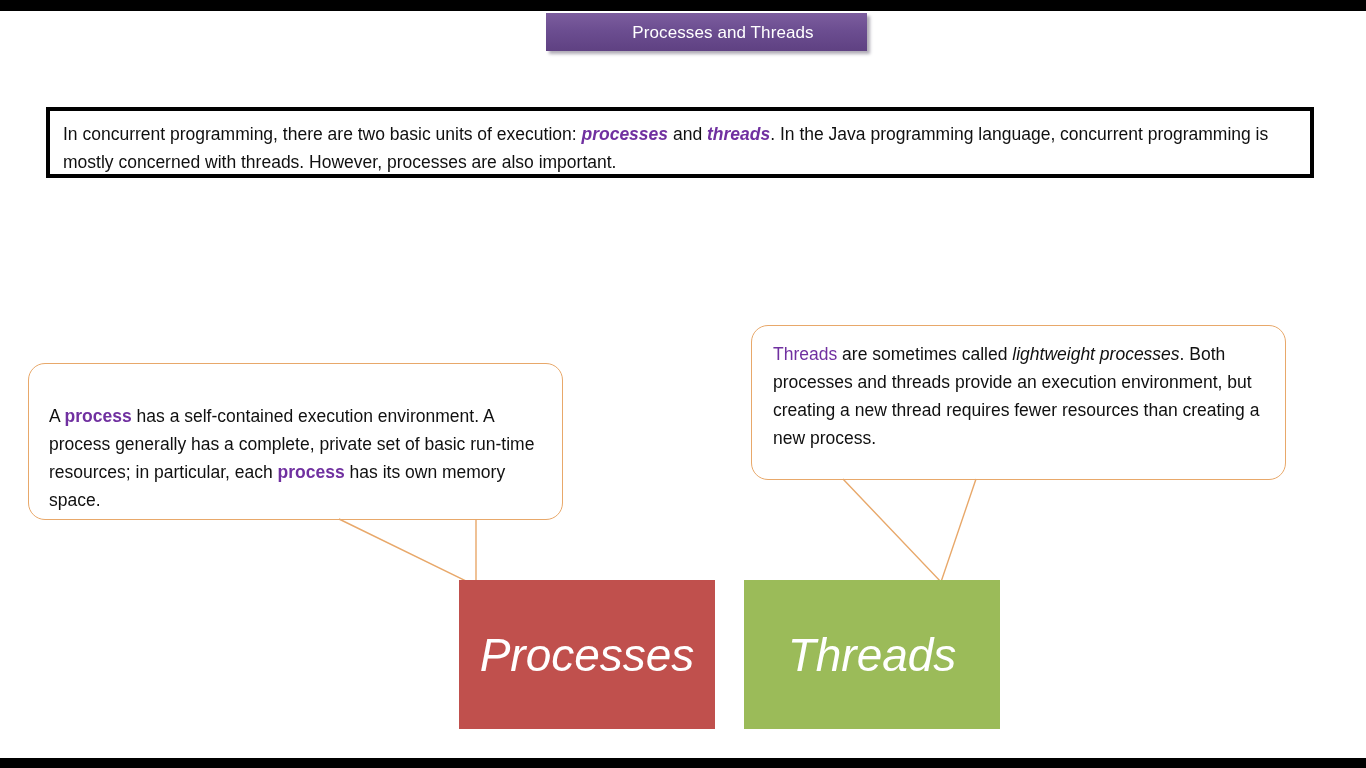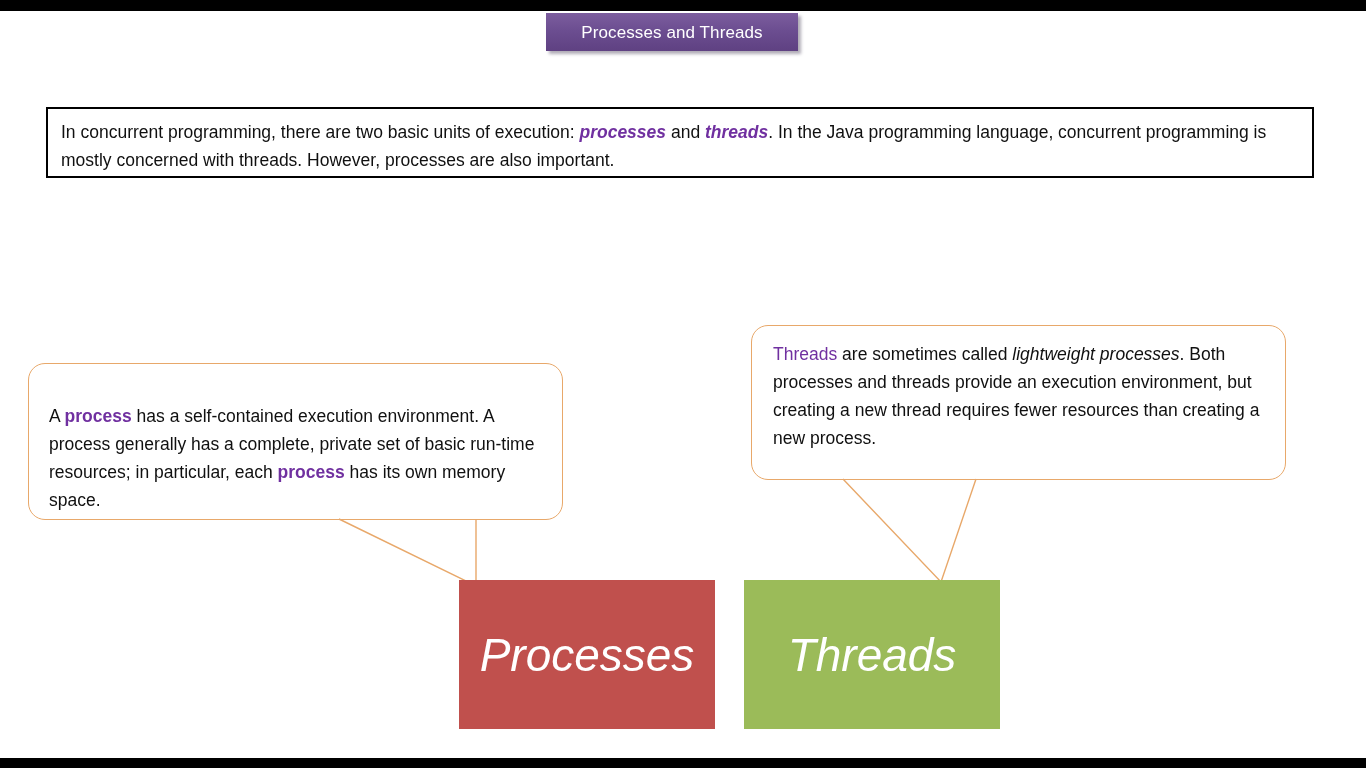--- a/index.html
+++ b/index.html
@@ -26,41 +26,42 @@
     position: absolute;
     left: 0; top: 758px;
     width: 1366px; height: 10px;
     background: #000000;
   }
 
   
   .title-banner {
     position: absolute;
     left: 546px; top: 13px;
-    width: 252px; height: 38px;
+    width: 288px; height: 38px;
     background: linear-gradient(to bottom, #7c5d9e 0%, #6b4d90 48%, #5f4182 100%);
     box-shadow: 3px 3px 3px rgba(80,70,95,0.45);
     display: flex;
     align-items: center;
     justify-content: center;
+    padding-left: 33px;
   }
   .title-banner .title-text {
     color: #ffffff;
     font-size: 17px;
     line-height: 1;
     letter-spacing: 0.1px;
     white-space: nowrap;
   }
 
   
   .intro-box {
     position: absolute;
     left: 46px; top: 107px;
     width: 1268px; height: 71px;
-    border: 2px solid #000000;
+    border: 4px solid #000000;
     background: #ffffff;
     box-sizing: border-box;
   }
   .intro-box .intro-text {
     position: absolute;
     left: 13px; top: 9px;
     width: 1240px;
     font-size: 17.5px;
     line-height: 28px;
     color: #101010;

